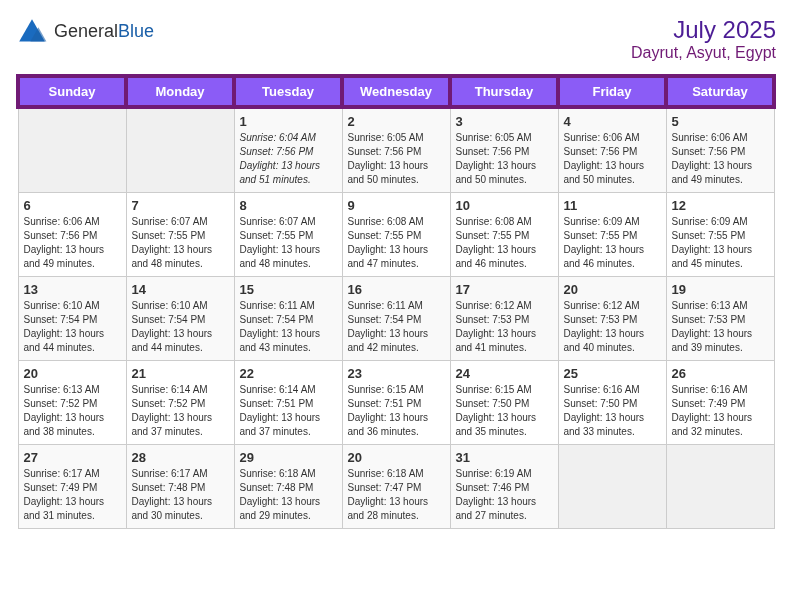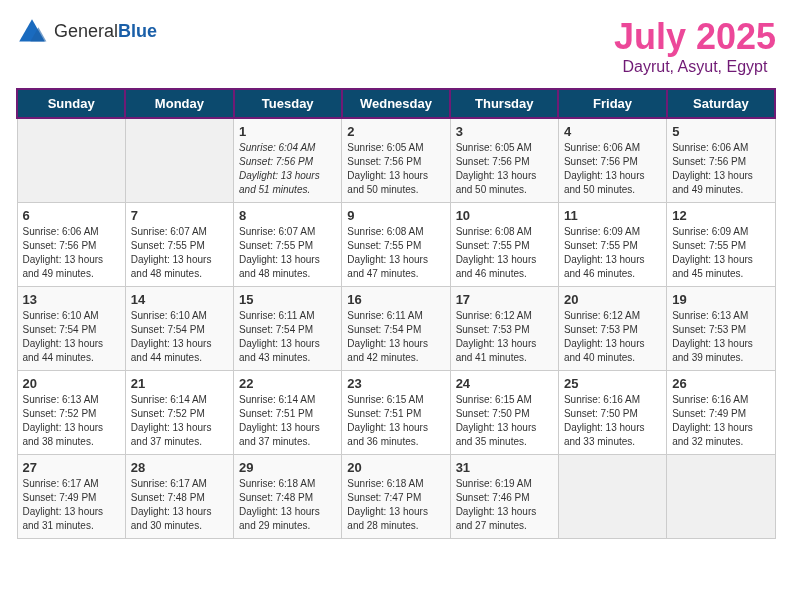--- a/index.html
+++ b/index.html
@@ -22,53 +22,53 @@
       gap: 6px;
     }
     .logo-text-general {
       font-size: 18px;
       font-weight: normal;
       color: #333;
       line-height: 1.1;
     }
     .logo-text-blue {
       font-size: 18px;
-      font-weight: bold;
+      font-weight: normal;
       color: #1a5fa8;
       line-height: 1.1;
     }
     .logo-icon {
       width: 32px;
       height: 32px;
     }
     .title-area {
       text-align: right;
     }
     .month-title {
-      font-size: 36px;
-      color: #ec4899;
-      font-weight: bold;
+      font-size: 24px;
+      color: #4c1d95;
+      font-weight: normal;
     }
     .location-title {
       font-size: 16px;
       color: #701a75;
       text-align: center;
     }
     .calendar {
       width: 100%;
       border-collapse: collapse;
       border: 1px solid #ccc;
     }
     .calendar th {
-      background-color: #0c4a6e;
+      background-color: #8b5cf6;
       color: #fff;
       text-align: center;
       padding: 6px 12px;
       font-size: 13px;
-      border: 2px solid #701a75;
+      border: 4px solid #701a75;
     }
     .calendar td {
       vertical-align: top;
       border: 1px solid #ccc;
       padding: 5px 5px;
       width: calc(100% / 7);
       min-height: 90px;
       background: #fff;
     }
     .calendar tr:nth-child(odd) td {

